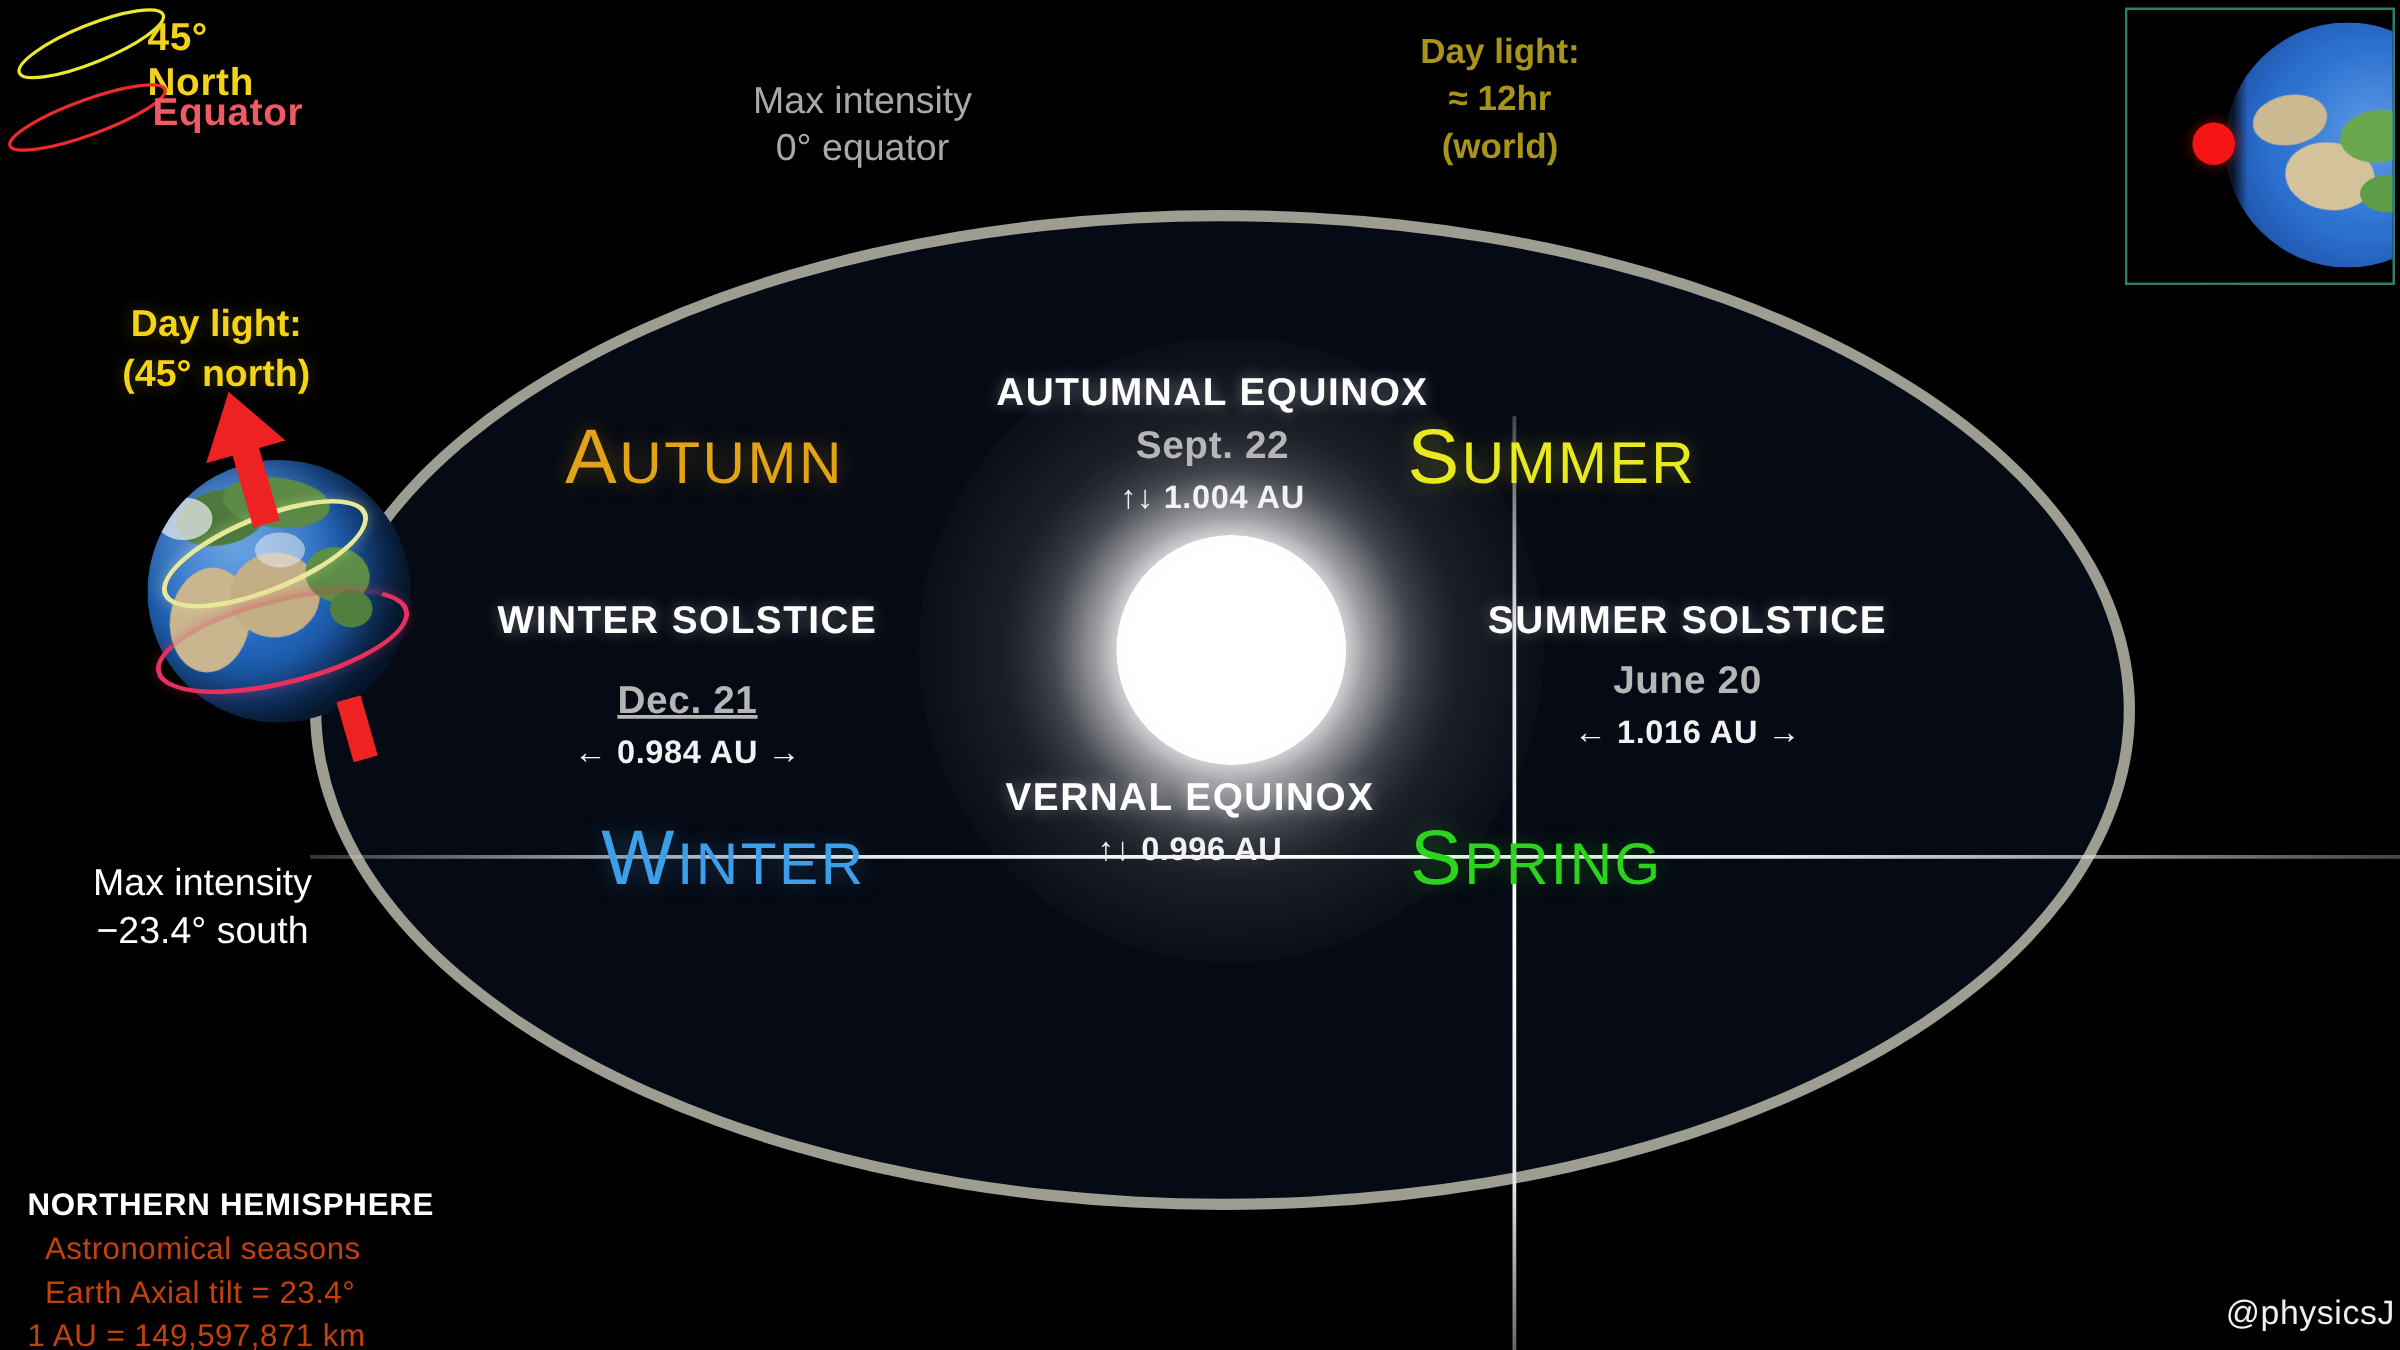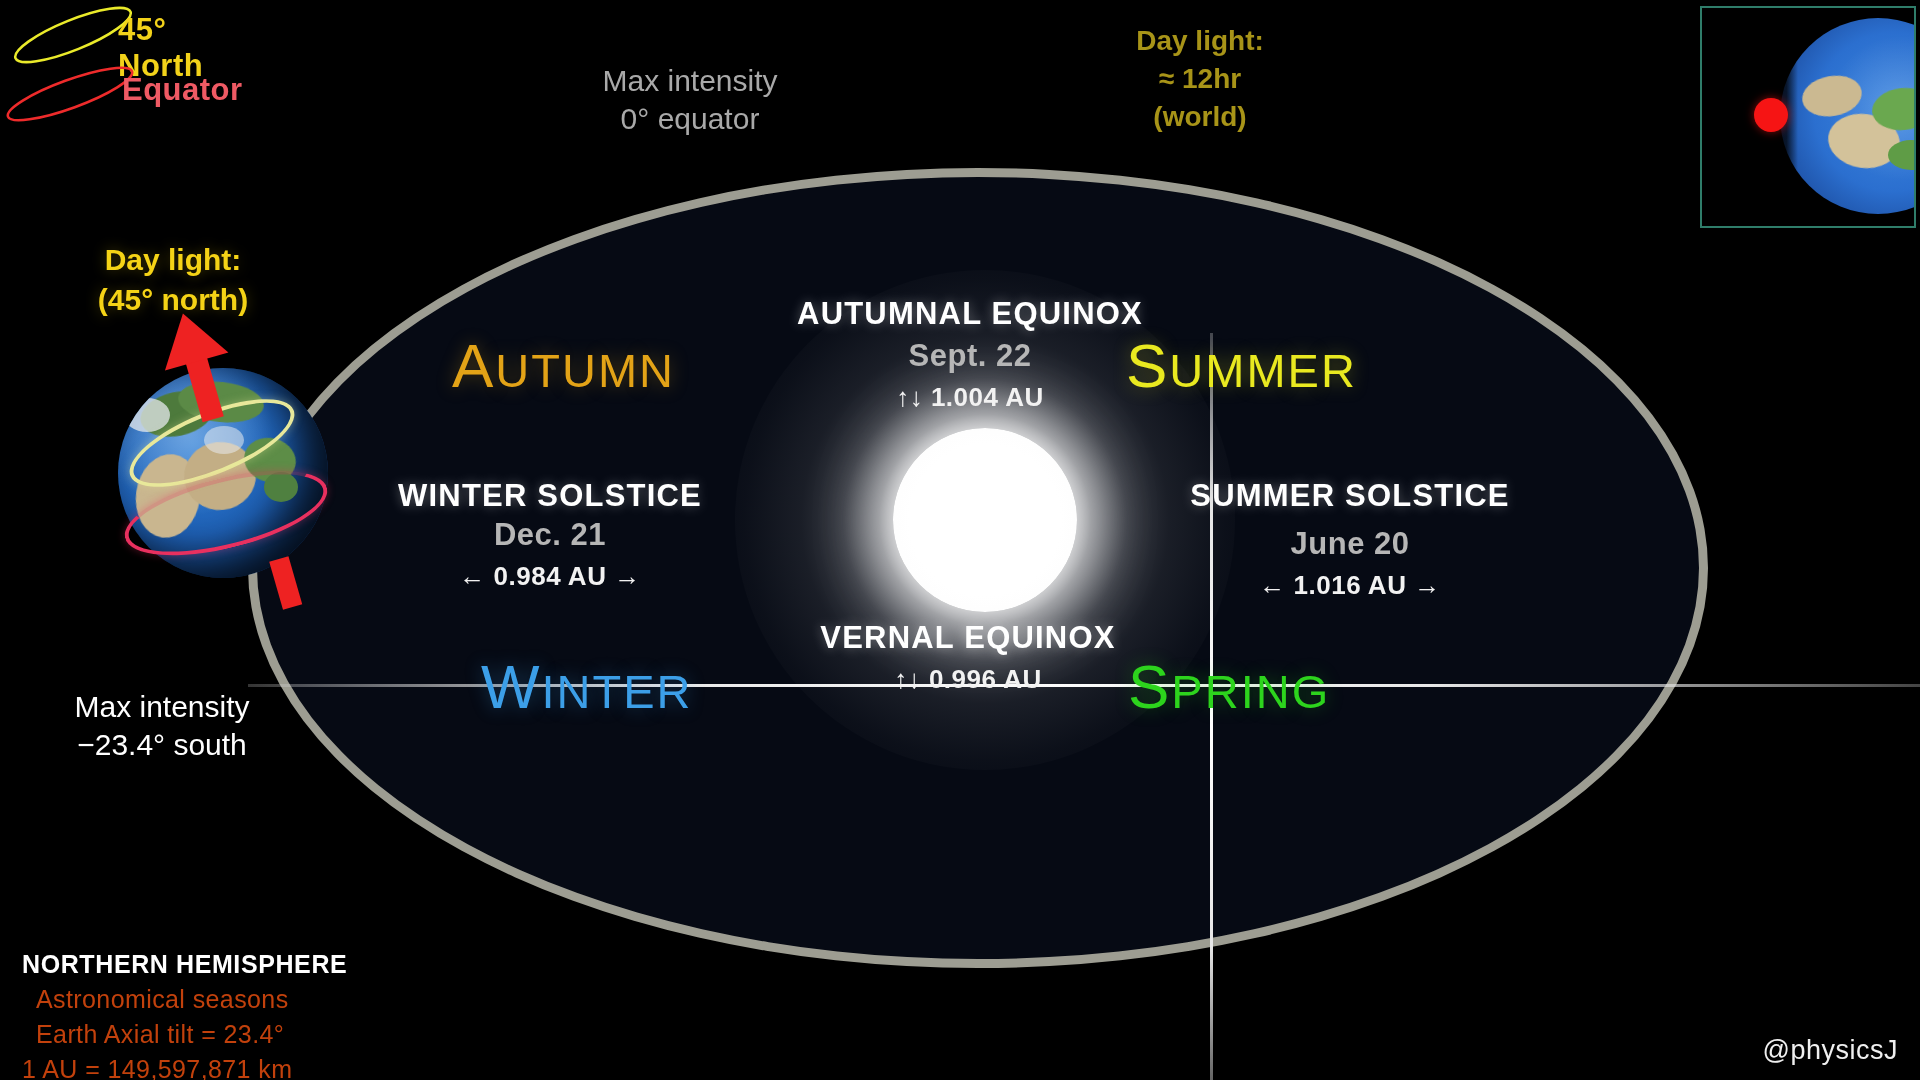--- a/index.html
+++ b/index.html
@@ -344,43 +344,43 @@
   </div>
 
   <div class="abs center-txt" style="left:710px; top:296px; width:520px;">
     <div class="event-title">AUTUMNAL EQUINOX</div>
     <div class="event-date" style="margin-top:6px;">Sept. 22</div>
     <div class="event-dist" style="margin-top:8px;">↑↓ 1.004 AU</div>
   </div>
 
   <div class="abs center-txt" style="left:330px; top:478px; width:440px;">
     <div class="event-title">WINTER SOLSTICE</div>
-    <div class="event-date" style="margin-top:3px;">Dec. 21</div>
+    <div class="event-date" style="margin-top:28px;text-decoration:underline;">Dec. 21</div>
     <div class="event-dist" style="margin-top:8px;">← 0.984 AU →</div>
   </div>
 
   <div class="abs center-txt" style="left:1130px; top:478px; width:440px;">
     <div class="event-title">SUMMER SOLSTICE</div>
     <div class="event-date" style="margin-top:12px;">June 20</div>
     <div class="event-dist" style="margin-top:8px;">← 1.016 AU →</div>
   </div>
 
-  <div class="abs center-txt" style="left:708px; top:620px; width:520px;">
+  <div class="abs center-txt" style="left:692px; top:620px; width:520px;">
     <div class="event-title">VERNAL EQUINOX</div>
     <div class="event-dist" style="margin-top:8px;">↑↓ 0.996 AU</div>
   </div>
 
   <div class="abs" style="left:22px; top:950px;">
     <div class="footer-line1">NORTHERN HEMISPHERE</div>
     <div class="footer-line" style="margin-top:6px; padding-left:14px;">Astronomical seasons</div>
     <div class="footer-line" style="margin-top:6px; padding-left:14px;">Earth Axial tilt =  23.4°</div>
     <div class="footer-line" style="margin-top:6px;">1 AU = 149,597,871 km</div>
   </div>
 
-  <div class="abs watermark" style="right:22px; bottom:14px;text-align:center;">@physicsJ</div>
+  <div class="abs watermark" style="right:4px; bottom:14px;text-align:center;">@physicsJ</div>
 
   <div class="inset">
     <div class="inset-earth">
       <div class="cont" style="left:22px;top:58px;width:60px;height:40px;background:#cbb991;transform:rotate(-10deg);"></div>
       <div class="cont" style="left:48px;top:96px;width:72px;height:54px;background:#d3c29a;transform:rotate(8deg);"></div>
       <div class="cont" style="left:92px;top:70px;width:62px;height:42px;background:#6aa84f;transform:rotate(-6deg);"></div>
       <div class="cont" style="left:108px;top:122px;width:46px;height:30px;background:#5f9c46;"></div>
     </div>
     <div class="inset-terminator"></div>
     <div class="inset-dot"></div>

